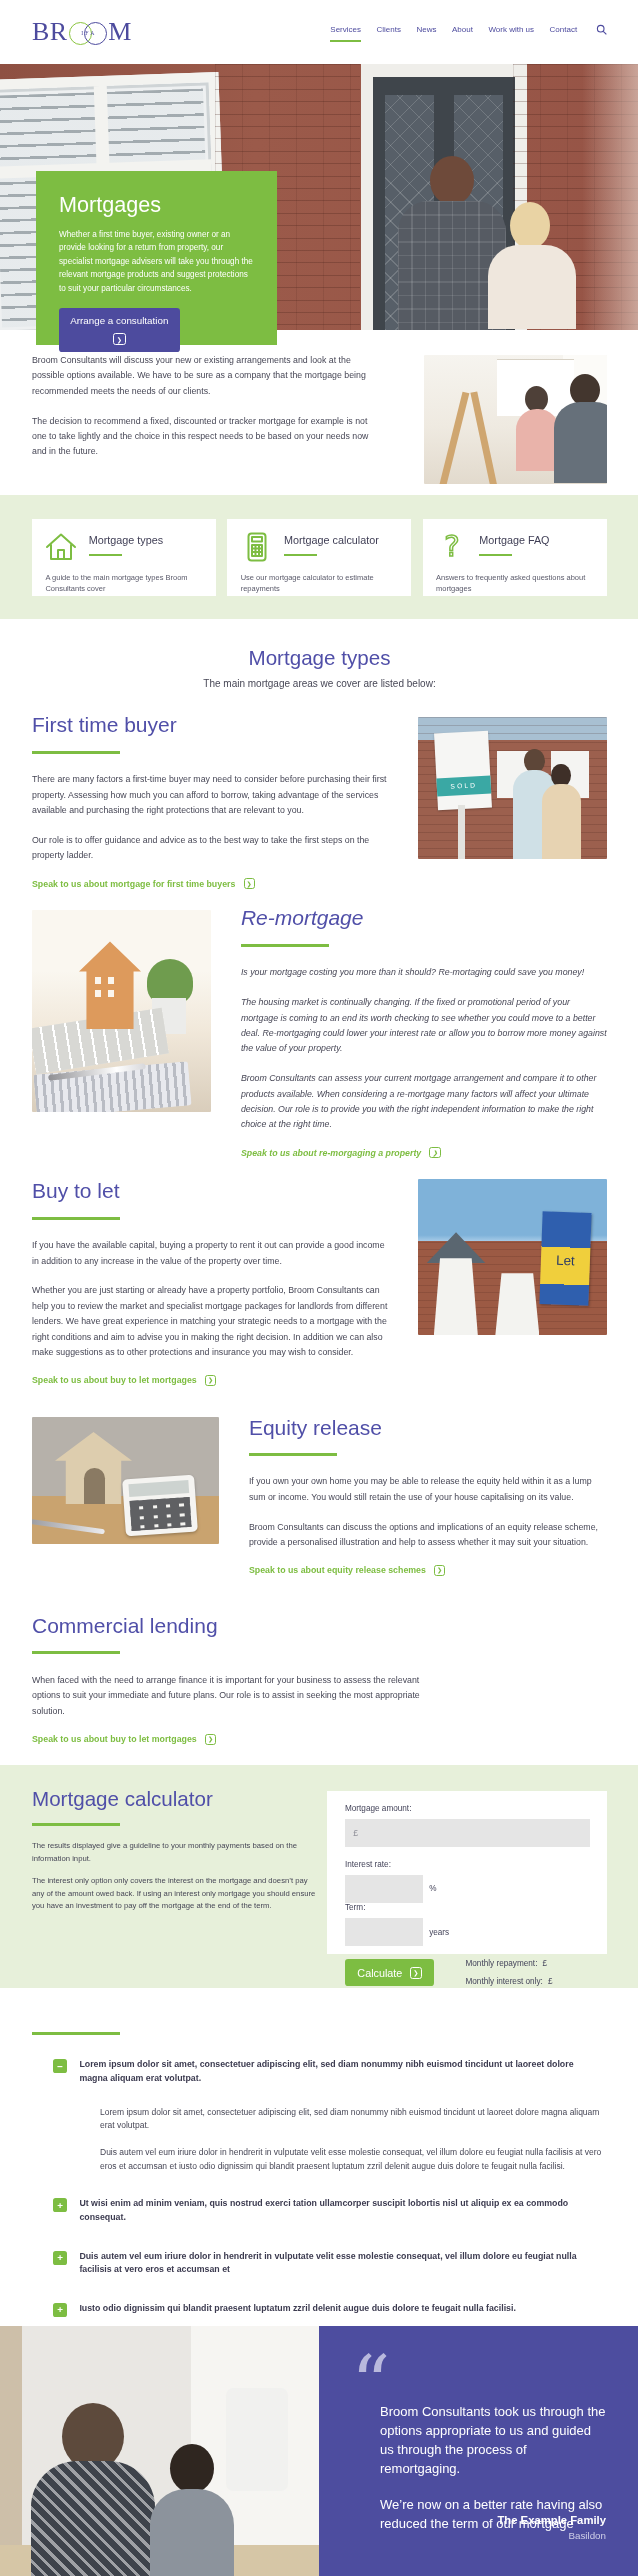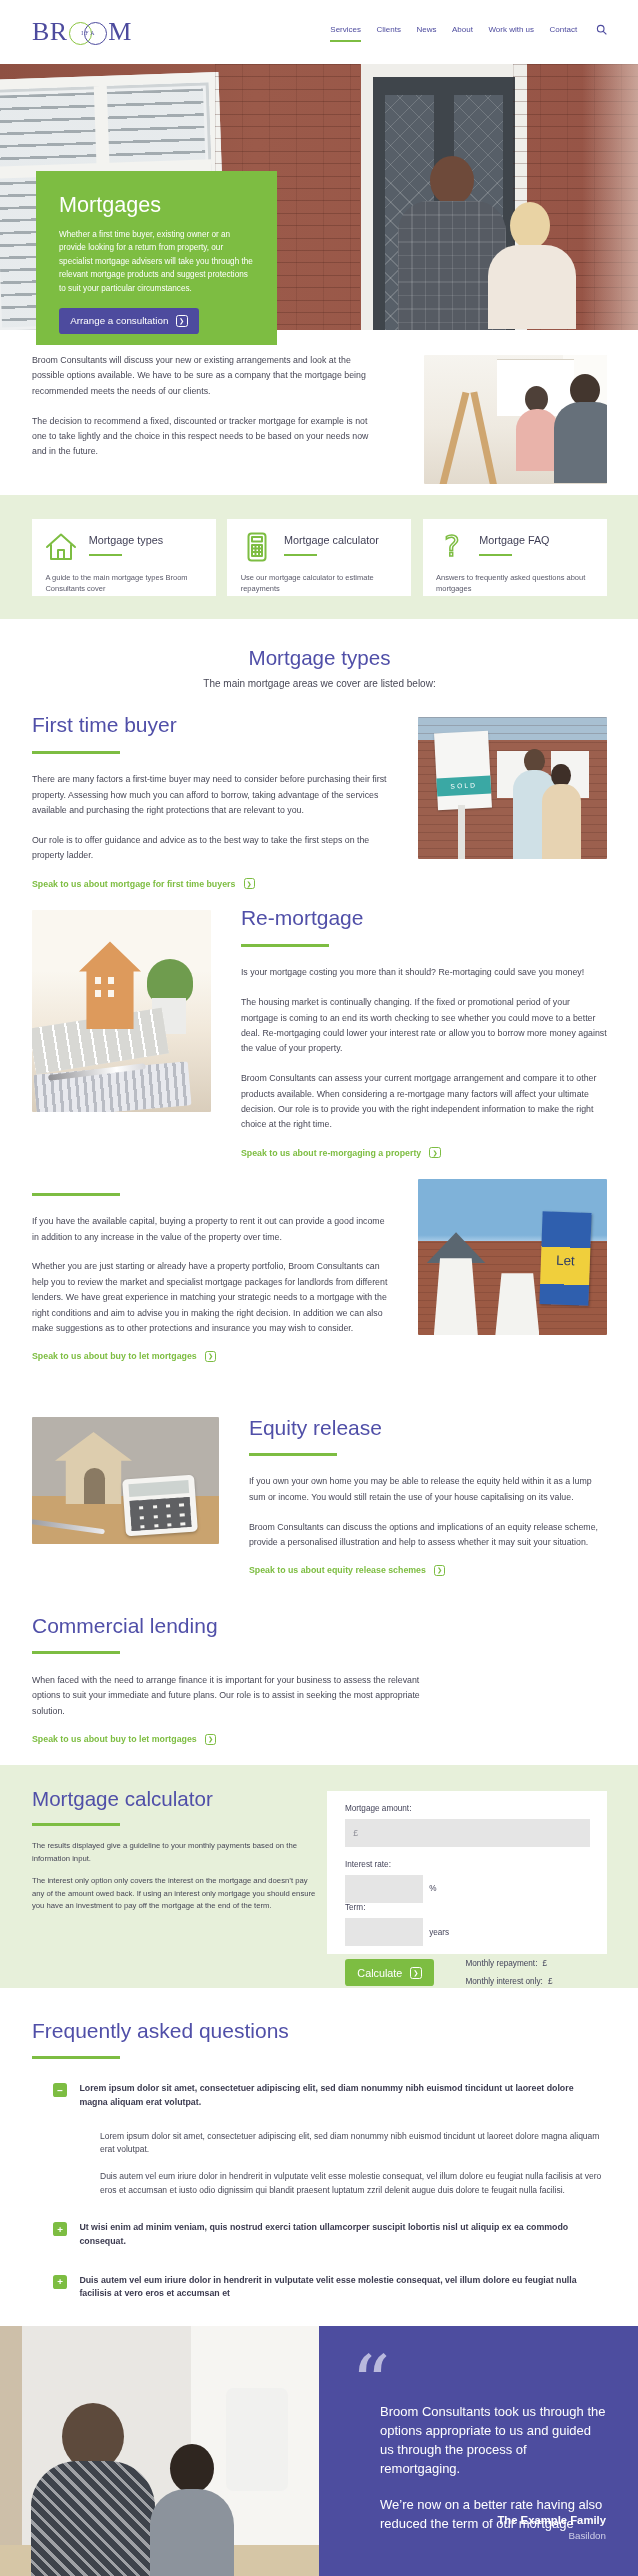--- a/index.html
+++ b/index.html
@@ -60,21 +60,21 @@
      repeating-linear-gradient(180deg, rgba(255,255,255,.10) 0 1.5px, transparent 1.5px 13.4px),
      #565b63; }
   .woman { left:488px; top:138px; width:88px; height:128px; }
   .woman .head { left:21.6px; top:0; width:40px; height:47px; background:#e9d3a4; }
   .woman .torso { left:0; top:43px; width:88px; height:84px; background:#efe7dd; }
   .hero-panel { position:absolute; left:36px; top:107px; width:241px; height:174px;
      background:#7dbd42; padding:18.5px 23px; z-index:3; }
   .hero-panel h1 { color:#fff; font-size:21.6px; font-weight:300; margin:2.1px 0 10.3px; }
   .hero-panel p { color:#fff; font-size:8.2px; line-height:1.65; margin-bottom:12.4px; }
   .btn-purple { display:inline-flex; align-items:center; gap:7.2px; background:#4d4b9e; color:#fff;
-     font-size:9.8px; padding:6.7px 11.3px; border-radius:3.1px; border:none; cursor:pointer; }
+     font-size:9.8px; padding:6.7px 11.3px; border-radius:3.1px; border:none; cursor:pointer;flex-direction:column; }
   .arrow-box { display:inline-flex; align-items:center; justify-content:center; width:12.4px; height:12.4px;
      border:1px solid #fff; border-radius:2.6px; font-size:6.2px; color:#fff; }
   .arrow-box::before { content:"\276F"; }
   .arrow-box.green { border-color:#7dbd42; color:#7dbd42; width:11.3px; height:11.3px; font-size:5.7px; }
 
   
   #intro { height:165px; }
   #intro .container { display:flex; padding-top:23px; gap:42px; }
   .body-text p { font-size:8.8px; line-height:1.75; margin-bottom:14.4px; }
   #intro .body-text { width:361px; }
@@ -139,21 +139,21 @@
   .ph-remo .pot { position:absolute; right:25px; top:88px; width:34px; height:36px; background:#ececea; }
   .ph-remo .kb { position:absolute; left:0; top:108px; width:134px; height:46px; transform:rotate(-9deg); background:
      repeating-linear-gradient(90deg,#d8d8d4 0 10.3px,#fff 10.3px 12.4px), #e4e4e0; }
   .ph-remo .house { position:absolute; left:47px; top:31px; width:62px; height:88px; background:#dd9a5c;
      clip-path:polygon(50% 0, 100% 34%, 88% 34%, 88% 100%, 12% 100%, 12% 34%, 0 34%); }
   .ph-remo .house i { position:absolute; width:6.2px; height:6.2px; background:#fbf6ee; }
   .ph-remo .nb { position:absolute; left:3.1px; bottom:0; width:155px; height:44px; transform:rotate(-5deg); background:
      repeating-linear-gradient(90deg,#b9bcc4 0 3.1px,#e8e9ee 3.1px 8.2px), #dfe1e6; border-radius:3.1px; }
   .ph-remo .pen { position:absolute; left:15.5px; bottom:37px; width:98px; height:6.2px; border-radius:3.1px;
      background:linear-gradient(90deg,#8f8f93,#fff 70%,#d7d7da); transform:rotate(-7deg); }
-  #sec-remo .col-text { flex:1; padding-left:19.6px; }
+  #sec-remo .col-text { flex:1; padding-left:19.6px;font-style:italic; }
 
   #sec-btl { height:232px; } #sec-btl .container { padding-top:11.3px; }
   .ph-btl { width:189px; height:156px; margin-top:0; background:linear-gradient(180deg,#7fb2d9 0 36%, #a8cce8 40%, #9c5a44 40%); }
   .ph-btl::before { content:""; position:absolute; left:0; right:0; top:40%; bottom:0; background:
      repeating-linear-gradient(180deg, rgba(60,25,18,.16) 0 1px, transparent 1px 7.2px); }
   .ph-btl .bay1,.ph-btl .bay2 { position:absolute; bottom:0; width:44px; height:77px; background:#f3f3f0;
      clip-path:polygon(14% 0,86% 0,100% 100%,0 100%); }
   .ph-btl .bay1 { left:15.5px; } .ph-btl .bay2 { left:77px; height:62px; }
   .ph-btl .roof1 { position:absolute; left:8.2px; bottom:72px; width:59px; height:31px; background:#5a6670;
      clip-path:polygon(50% 0,100% 100%,0 100%); }
@@ -434,20 +434,21 @@
         <span>Speak to us about re-morgaging a property</span>
         <span class="arrow-box green"></span>
       </span>
     </div>
   </div>
 </section>
 
 <section id="sec-btl">
   <div class="container split">
     <div class="col-text">
+      <h2 class="sec">Buy to let</h2>
       <div class="gbar"></div>
       <div class="body-text">
         <p>If you have the available capital, buying a property to rent it out can provide a good income in addition to any increase in the value of the property over time.</p>
         <p>Whether you are just starting or already have a property portfolio, Broom Consultants can help you to review the market and specialist mortgage packages for landlords from different lenders. We have great experience in matching your strategic needs to a mortgage with the right conditions and aim to advise you in making the right decision. In addition we can also make suggestions as to other protections and insurance you may wish to consider.</p>
       </div>
       <span class="glink">
         <span>Speak to us about buy to let mortgages</span>
         <span class="arrow-box green"></span>
       </span>
     </div>
@@ -545,21 +546,20 @@
             <span>£</span>
             </div>
         </div>
       </div>
     </div>
   </div>
 </section>
 
 <section id="faq">
   <div class="container">
-    <h2 class="sec">Frequently asked questions</h2>
     <div class="gbar"></div>
     <div class="faq-list">
       <div class="faq-item">
         <span class="faq-toggle">−</span>
         <span class="faq-q">Lorem ipsum dolor sit amet, consectetuer adipiscing elit, sed diam nonummy nibh euismod tincidunt ut laoreet dolore magna aliquam erat volutpat.</span>
       </div>
       <div class="faq-answers">
         <p>Lorem ipsum dolor sit amet, consectetuer adipiscing elit, sed diam nonummy nibh euismod tincidunt ut laoreet dolore magna aliquam erat volutpat.</p>
         <p>Duis autem vel eum iriure dolor in hendrerit in vulputate velit esse molestie consequat, vel illum dolore eu feugiat nulla facilisis at vero eros et accumsan et iusto odio dignissim qui blandit praesent luptatum zzril delenit augue duis dolore te feugait nulla facilisi.</p>
       </div>

